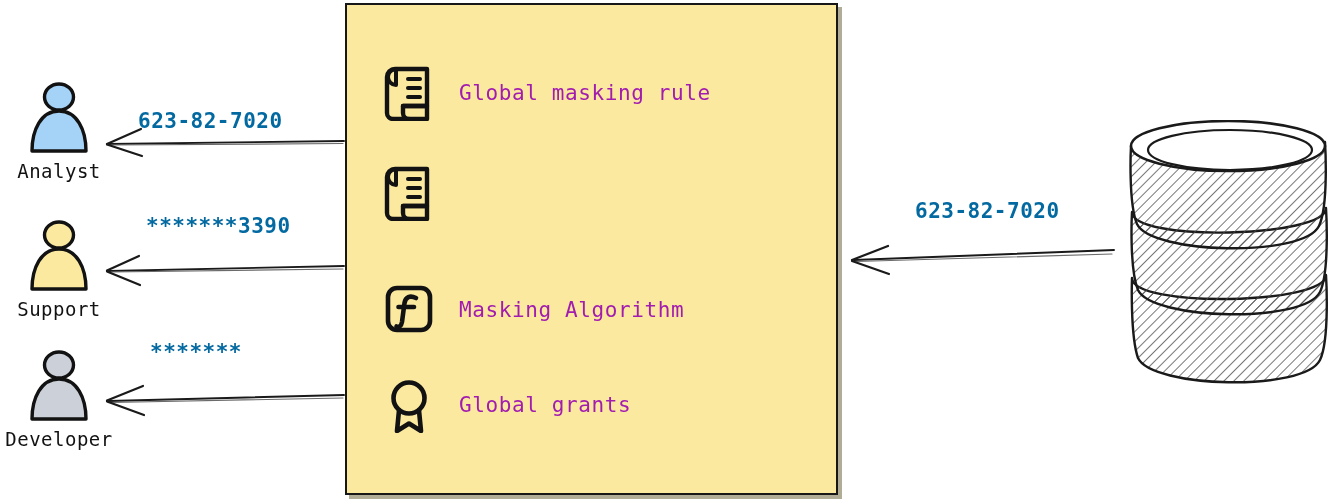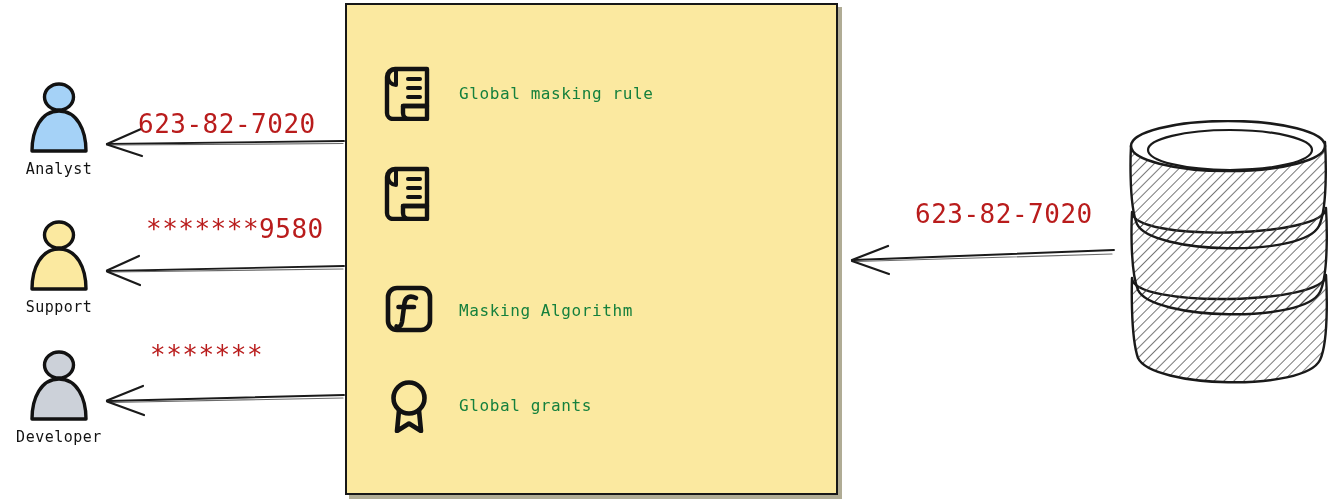--- a/index.html
+++ b/index.html
@@ -25,37 +25,37 @@
   .actor-icon {
     display: block;
     margin: 0 auto;
     width: 62px;
     height: 78px;
   }
   .actor-label {
     display: block;
     margin-top: 2px;
     font-family: "DejaVu Sans Mono", "Liberation Mono", monospace;
-    font-size: 15px;
+    font-size: 19px;
     font-weight: 400;
     color: #121212;
     letter-spacing: 0.5px;
     white-space: nowrap;
   }
 
   
   .arrow-wrap {
     position: absolute;
   }
   .arrow-label {
     position: absolute;
     font-family: "DejaVu Sans Mono", "Liberation Mono", monospace;
-    font-size: 26px;
-    font-weight: 400;
-    color: #b91c1c;
+    font-size: 21px;
+    font-weight: 700;
+    color: #0369a1;
     letter-spacing: 0.5px;
     white-space: nowrap;
   }
 
   
   #policy-panel {
     position: absolute;
     left: 345px;
     top: 3px;
     width: 493px;
@@ -72,23 +72,23 @@
     align-items: center;
     gap: 24px;
   }
   .policy-icon {
     width: 52px;
     height: 56px;
     flex: 0 0 52px;
   }
   .policy-text {
     font-family: "DejaVu Sans Mono", "Liberation Mono", monospace;
-    font-size: 16px;
+    font-size: 21px;
     font-weight: 400;
-    color: #15803d;
+    color: #a21caf;
     letter-spacing: 0.6px;
     white-space: nowrap;
   }
 
   
   #database {
     position: absolute;
     left: 1118px;
     top: 120px;
     width: 222px;
@@ -135,21 +135,21 @@
   <span class="arrow-label" style="left:138px; top:109px;">623-82-7020</span>
 
   <div class="arrow-wrap" style="left:95px; top:240px; width:250px; height:50px;">
     <svg width="250" height="50" viewBox="0 0 250 50">
       <path d="M249 26 L14 31" fill="none" stroke="#1a1a1a" stroke-width="1.9" stroke-linecap="round"></path>
       <path d="M248 29 L16 32" fill="none" stroke="#6b6b6b" stroke-width="1.2" stroke-linecap="round"></path>
       <path d="M44 16 L12 30.5" fill="none" stroke="#1a1a1a" stroke-width="2.2" stroke-linecap="round"></path>
       <path d="M45 45 L12 31.5" fill="none" stroke="#1a1a1a" stroke-width="2.2" stroke-linecap="round"></path>
     </svg>
   </div>
-  <span class="arrow-label" style="left:146px; top:214px;">*******9580</span>
+  <span class="arrow-label" style="left:146px; top:214px;">*******3390</span>
 
   <div class="arrow-wrap" style="left:95px; top:370px; width:250px; height:50px;">
     <svg width="250" height="50" viewBox="0 0 250 50">
       <path d="M249 25 L14 31" fill="none" stroke="#1a1a1a" stroke-width="1.9" stroke-linecap="round"></path>
       <path d="M248 28 L16 32.5" fill="none" stroke="#6b6b6b" stroke-width="1.2" stroke-linecap="round"></path>
       <path d="M48 16 L12 30.5" fill="none" stroke="#1a1a1a" stroke-width="2.2" stroke-linecap="round"></path>
       <path d="M49 45 L12 31.5" fill="none" stroke="#1a1a1a" stroke-width="2.2" stroke-linecap="round"></path>
     </svg>
   </div>
   <span class="arrow-label" style="left:150px; top:340px;">*******</span>

